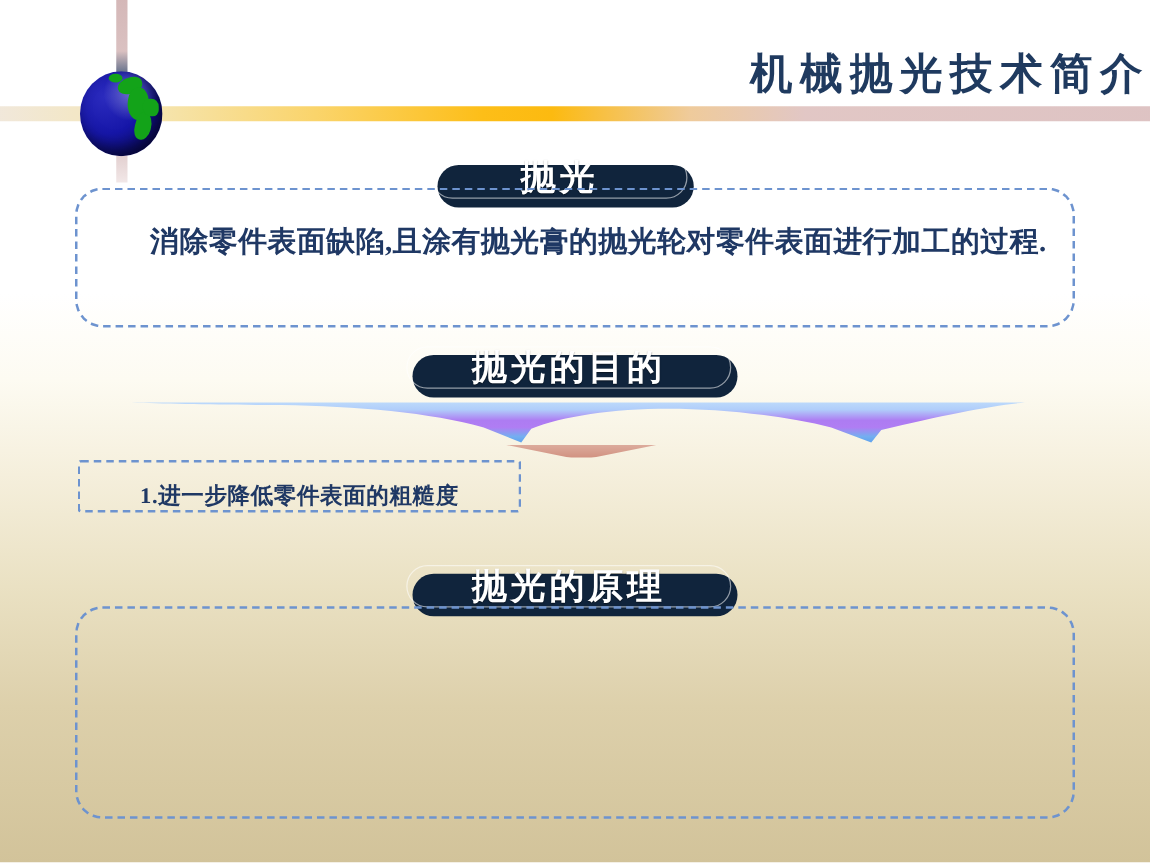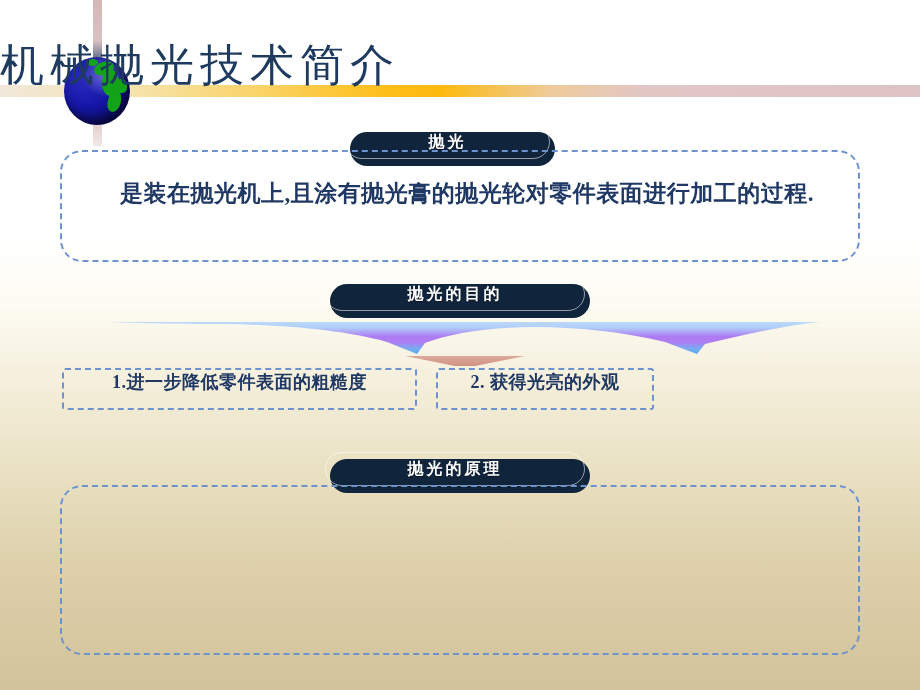--- a/index.html
+++ b/index.html
@@ -79,21 +79,21 @@
   }
   #box-definition{left:60px;top:150px;width:800px;height:112px;}
   #box-principle{left:60px;top:485px;width:800px;height:170px;}
 
   
   .smallbox{
     position:absolute;
     border:2px dashed #6d93cf;
     border-radius:3px;
     box-sizing:border-box;
-    display:flex;align-items:flex-start;justify-content:center;
+    display:flex;align-items:flex-end;justify-content:center;
   }
   #box-goal-1{left:62px;top:368px;width:355px;height:42px;}
   #box-goal-2{left:436px;top:368px;width:218px;height:42px;}
   #box-goal-3{left:662px;top:368px;width:238px;height:42px;}
   .smallbox .txt{
     font-size:18px;color:#1f3864;
     font-family:"Liberation Serif","DejaVu Serif",serif;
     font-weight:bold;letter-spacing:0.5px;white-space:nowrap;
   }
 
@@ -118,21 +118,21 @@
   .pill-shadow{
     position:absolute;
     height:34px;
     border-radius:18px;
     background:#10243c;
     left:5px;top:7px;
   }
   .pill .label{
     position:relative;
     color:#ffffff;
-    font-size:16px;
+    font-size:28px;
     font-weight:bold;
     letter-spacing:3px;
     font-family:Liberation Sans, sans-serif;
     text-shadow:0 1px 1px rgba(0,0,0,0.45);
   }
 
   #banner-polishing{left:345px;top:125px;width:205px;}
   #banner-polishing .pill,#banner-polishing .pill-shadow{width:205px;}
   #banner-purpose{left:325px;top:277px;width:260px;}
   #banner-purpose .pill,#banner-purpose .pill-shadow{width:260px;}
@@ -156,24 +156,24 @@
     font-family:"Liberation Serif","DejaVu Serif",serif;
     letter-spacing:0.5px;
   }
   #text-definition{left:78px;top:176px;width:770px;text-indent:42px;}
   #text-principle{left:78px;top:508px;width:770px;text-indent:44px;}
 
   
   #slide-title{
     position:absolute;
     left:0;top:36px;width:920px;
-    text-align:left;
+    text-align:right;
     color:#1f3a5f;
-    font-size:44px;
-    font-weight:normal;
+    font-size:34px;
+    font-weight:bold;
     letter-spacing:6px;
     font-family:"Liberation Serif","DejaVu Serif",serif;
   }
 </style>
 </head>
 <body>
 
 <div id="slide">
 
   <div class="vbar"></div>
@@ -190,21 +190,21 @@
   <div id="slide-title">机械抛光技术简介</div>
 
   <div class="pill-wrap" id="banner-polishing">
     <div class="pill-shadow"></div>
     <div class="pill">
       <span class="label">抛光</span>
     </div>
   </div>
 
   <div class="dashbox" id="box-definition"></div>
-  <div class="bodytext" id="text-definition">是装在抛光机上,且涂有抛光膏的抛光轮对零件表面进行加工的过程.</div>
+  <div class="bodytext" id="text-definition">消除零件表面缺陷,且涂有抛光膏的抛光轮对零件表面进行加工的过程.</div>
 
   <div class="pill-wrap" id="banner-purpose">
     <div class="pill-shadow"></div>
     <div class="pill">
       <span class="label">抛光的目的</span>
     </div>
   </div>
 
   <svg id="fan-decoration" viewBox="0 0 715 50" preserveAspectRatio="none">
     <defs>
@@ -225,23 +225,20 @@
              C690,8 650,16 600,28 L592,38 L560,26
              C520,16 470,11 430,11
              C385,11 345,17 320,27 L312,38 L282,26
              C240,14 180,9 120,8 C70,8 28,7 0,6 Z" fill="url(#fanGrad)"></path>
     <path d="M300,40 L420,40 L360,52 Z" fill="url(#fanCenter)"></path>
   </svg>
 
   <div class="smallbox" id="box-goal-1">
     <span class="txt">1.进一步降低零件表面的粗糙度</span>
   </div>
-  <div class="smallbox" id="box-goal-2">
-    <span class="txt">2. 获得光亮的外观</span>
-  </div>
 
   <div class="pill-wrap" id="banner-principle">
     <div class="pill-shadow"></div>
     <div class="pill">
       <span class="label">抛光的原理</span>
     </div>
   </div>
 
   <div class="dashbox" id="box-principle"></div>
 

